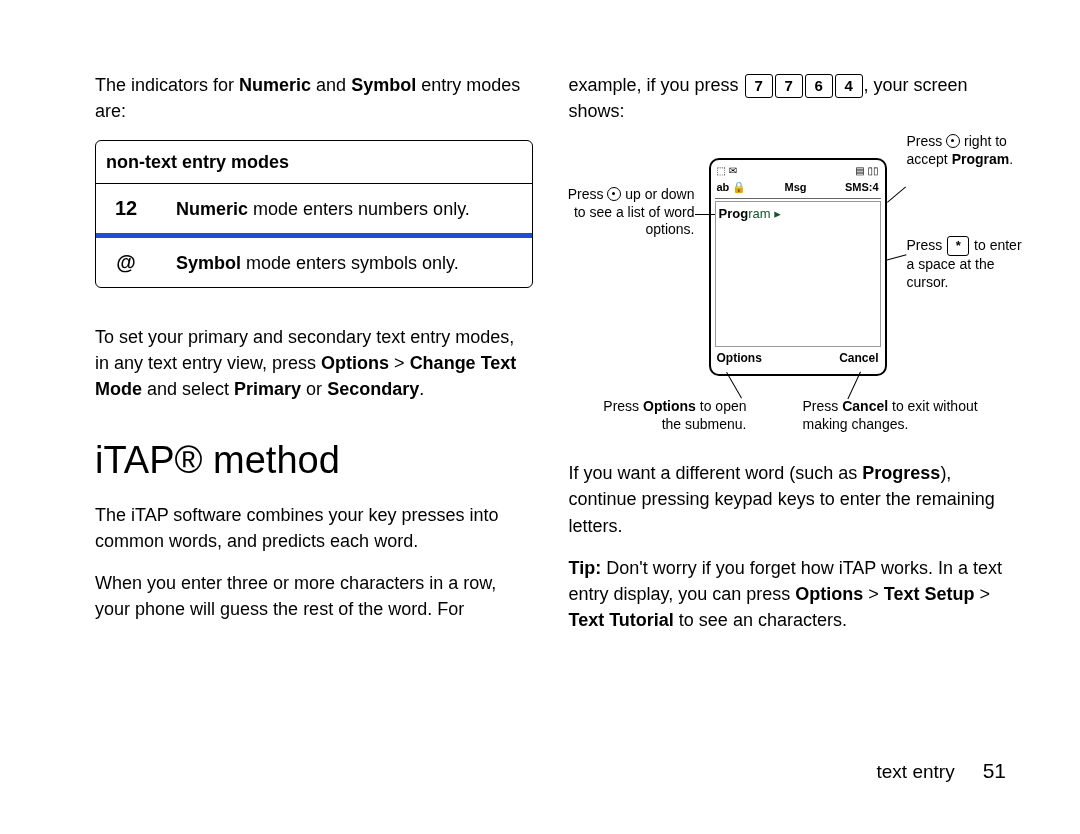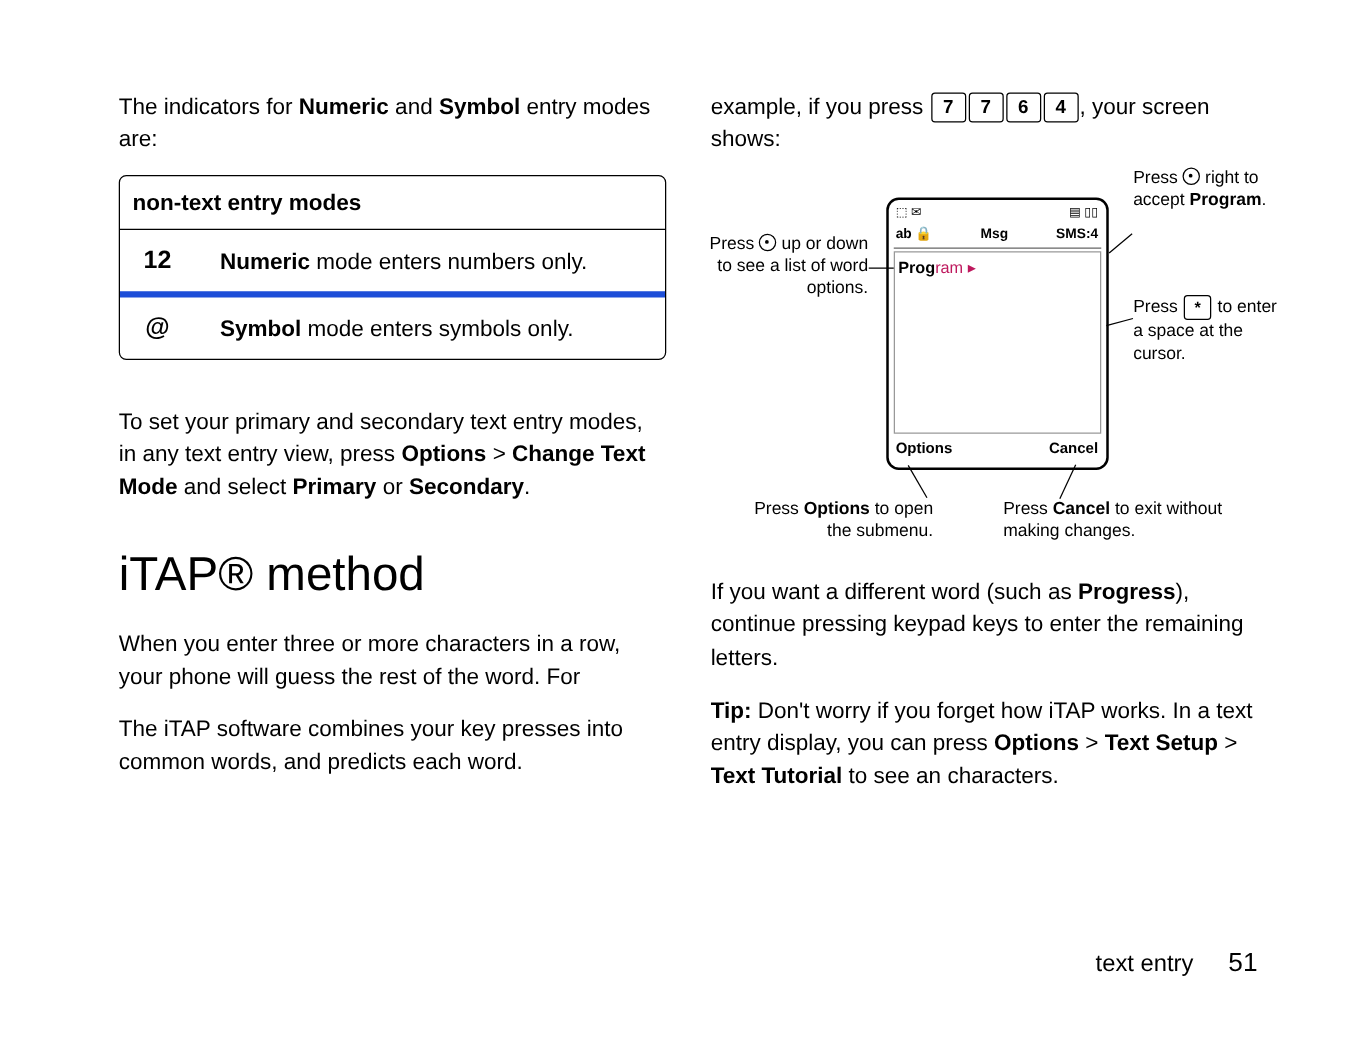--- a/index.html
+++ b/index.html
@@ -125,21 +125,21 @@
   .ps-msg { font-family:"Arial Narrow",Arial;font-stretch:condensed;}
   .ps-body {
     height: 146px;
     border: 1px solid #999;
     margin-top: 2px;
     font-size: 13px;
     padding: 3px;
     box-sizing: border-box;
   }
   .ps-word .bold { font-weight: bold;}
-  .ps-word .gray { color: #be185d;}
+  .ps-word .gray { color: #14532d;}
   .ps-softkeys {
     display: flex;
     justify-content: space-between;
     font-size: 12px;
     font-weight: bold;
     padding: 3px 2px 0 2px;
     font-family: "Arial Narrow", Arial;
     font-stretch: condensed;
   }
   .annot {
@@ -204,22 +204,22 @@
           <div class="desc"><span class="condensed">Symbol</span><span> mode enters symbols only.</span></div>
         </div>
       </div>
 
       <p>
         <span>To set your primary and secondary text entry modes, in any text entry view, press </span><span class="condensed">Options</span><span> &gt; </span><span class="condensed">Change Text Mode</span><span> and select </span><span class="condensed">Primary</span><span> or </span><span class="condensed">Secondary</span><span>.</span>
       </p>
 
       <h1>iTAP® method</h1>
 
+      <p>The iTAP software combines your key presses into common words, and predicts each word.</p>
       <p>When you enter three or more characters in a row, your phone will guess the rest of the word. For</p>
-      <p>The iTAP software combines your key presses into common words, and predicts each word.</p>
     </div>
 
     <div class="col">
       <p>
         <span>example, if you press </span><span class="key">7</span><span class="key">7</span><span class="key">6</span><span class="key">4</span><span>, your screen shows:</span>
       </p>
 
       <div class="fig">
 
         <div class="phone-screen">

